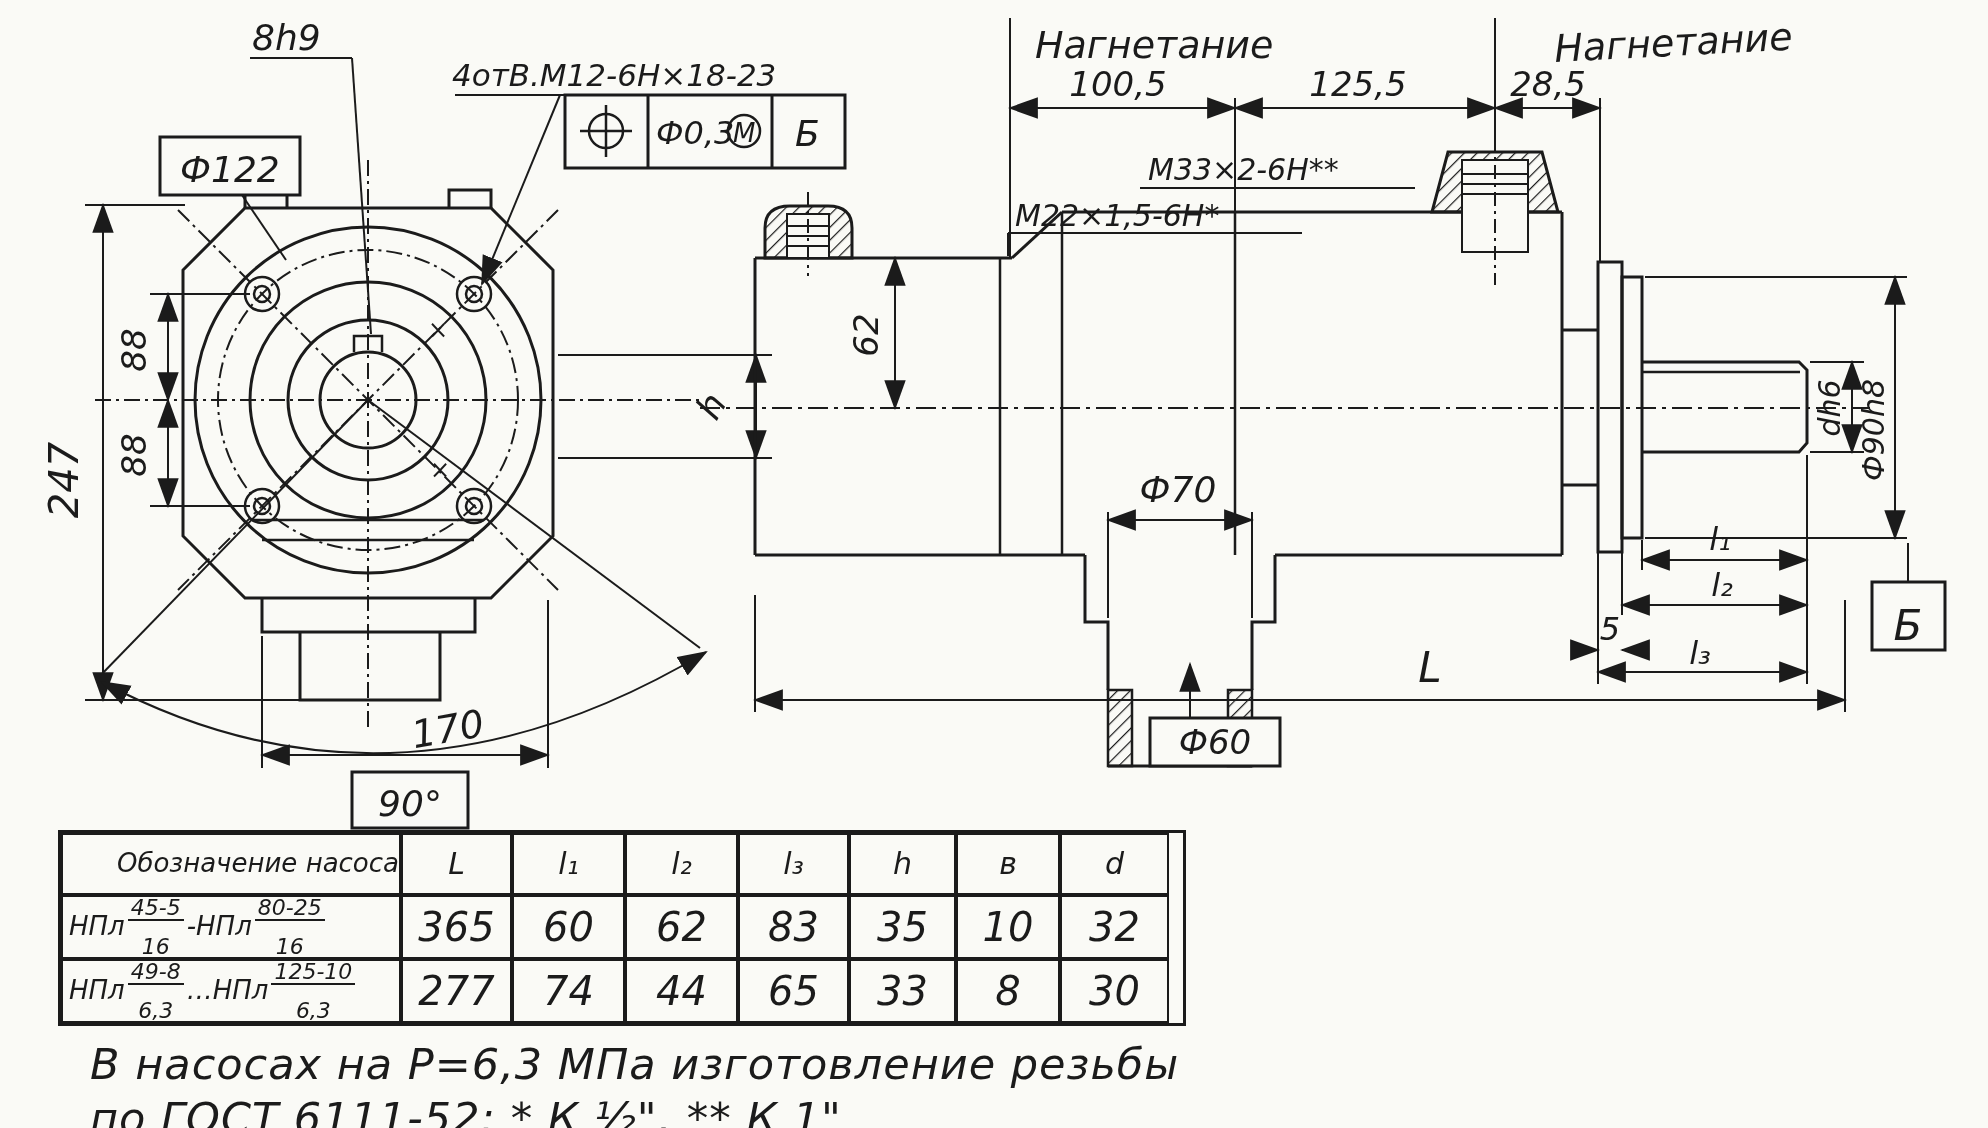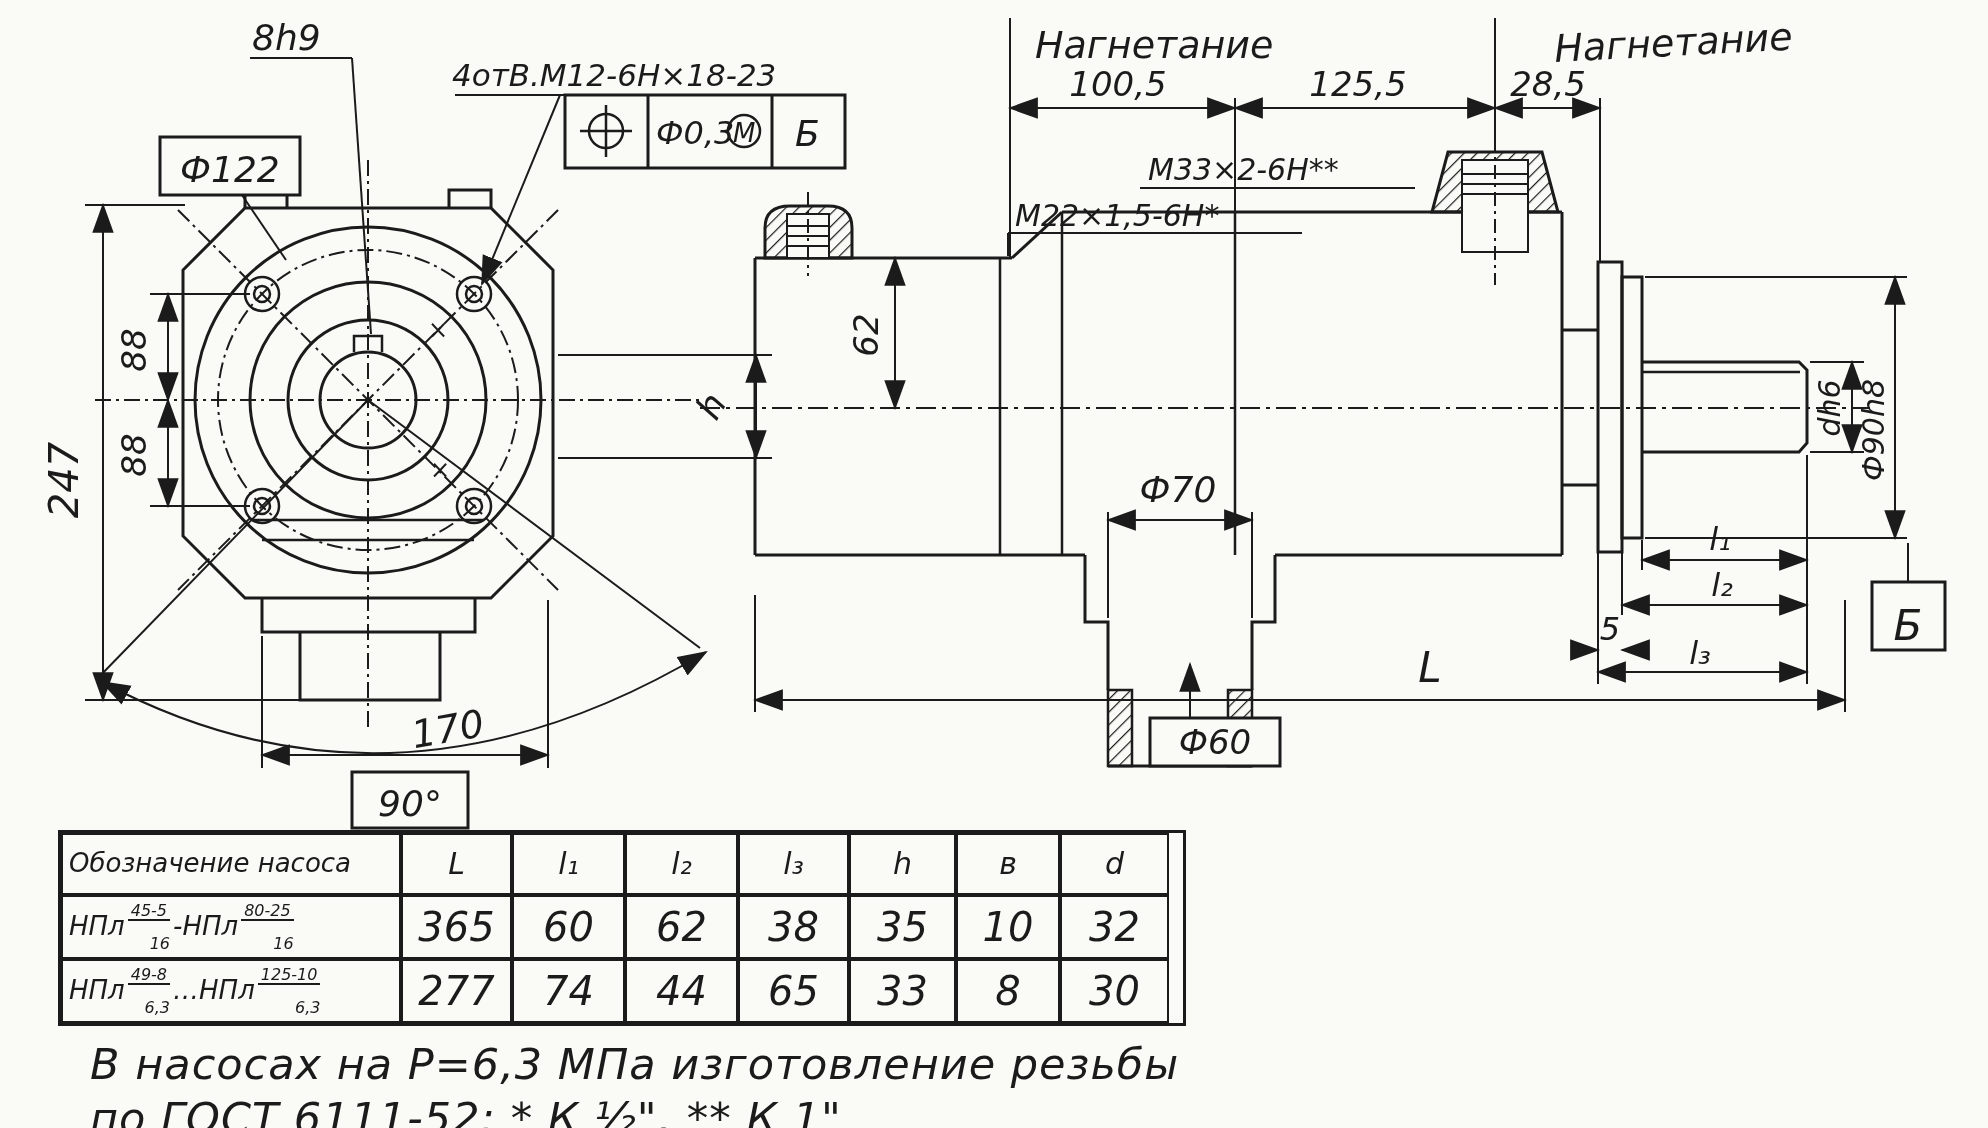--- a/index.html
+++ b/index.html
@@ -7,21 +7,21 @@
   .abs{position:absolute;}
   svg text{font-family:"DejaVu Sans",sans-serif;font-style:italic;fill:#1b1b1b;}
   
   #dim-table{left:58px;top:830px;width:1122px;border:3px solid #1b1b1b;display:grid;
     grid-template-columns:340px 111px 113px 113px 111px 107px 104px 109px;
     grid-template-rows:62px 64px 64px;background:#fafaf6;}
   #dim-table .cell{border:2px solid #1b1b1b;display:flex;align-items:center;justify-content:center;
     font-style:italic;font-size:40px;line-height:1.05;text-align:center;}
   #dim-table .cell.head{font-size:30px;}
   #dim-table .cell.desig{font-size:26px;justify-content:flex-start;padding-left:6px;}
-  .frac{display:inline-flex;flex-direction:column;align-items:flex-end;line-height:1;margin:0 3px;vertical-align:middle;font-size:16px;}
+  .frac{display:inline-flex;flex-direction:column;align-items:center;line-height:1;margin:0 3px;vertical-align:middle;font-size:22px;}
   .frac .n{border-bottom:2px solid #1b1b1b;padding:0 3px;}
   .frac .d{padding-top:15px;}
   
   #note{left:90px;top:1038px;font-style:italic;font-size:43px;line-height:1.25;letter-spacing:1px;}
 </style>
 </head>
 <body>
 
 <svg class="abs" style="left:0;top:0" width="1988" height="1128" viewBox="0 0 1988 1128">
   <defs>
@@ -245,21 +245,21 @@
     <text x="1720" y="550" font-size="32" text-anchor="middle">l₁</text>
     <text x="1722" y="596" font-size="32" text-anchor="middle">l₂</text>
     <text x="1610" y="640" font-size="32" text-anchor="middle">5</text>
     <text x="1700" y="664" font-size="32" text-anchor="middle">l₃</text>
     <text x="1430" y="682" font-size="42" text-anchor="middle">L</text>
     <text x="1908" y="640" font-size="42" text-anchor="middle">Б</text>
   </g>
 </svg>
 
 <div id="dim-table" class="abs">
-  <div class="cell head desig" style="justify-content:flex-start">
+  <div class="cell head desig" style="justify-content:flex-end">
     <span>Обозначение насоса</span>
   </div>
   <div class="cell head">
       <span>L</span>
     </div>
   <div class="cell head">
       <span>l₁</span>
     </div>
   <div class="cell head">
       <span>l₂</span>
@@ -293,21 +293,21 @@
   <div class="cell">
       <span>365</span>
     </div>
   <div class="cell">
       <span>60</span>
     </div>
   <div class="cell">
       <span>62</span>
     </div>
   <div class="cell">
-      <span>38</span>
+      <span>83</span>
     </div>
   <div class="cell">
       <span>35</span>
     </div>
   <div class="cell">
       <span>10</span>
     </div>
   <div class="cell">
       <span>32</span>
     </div>

